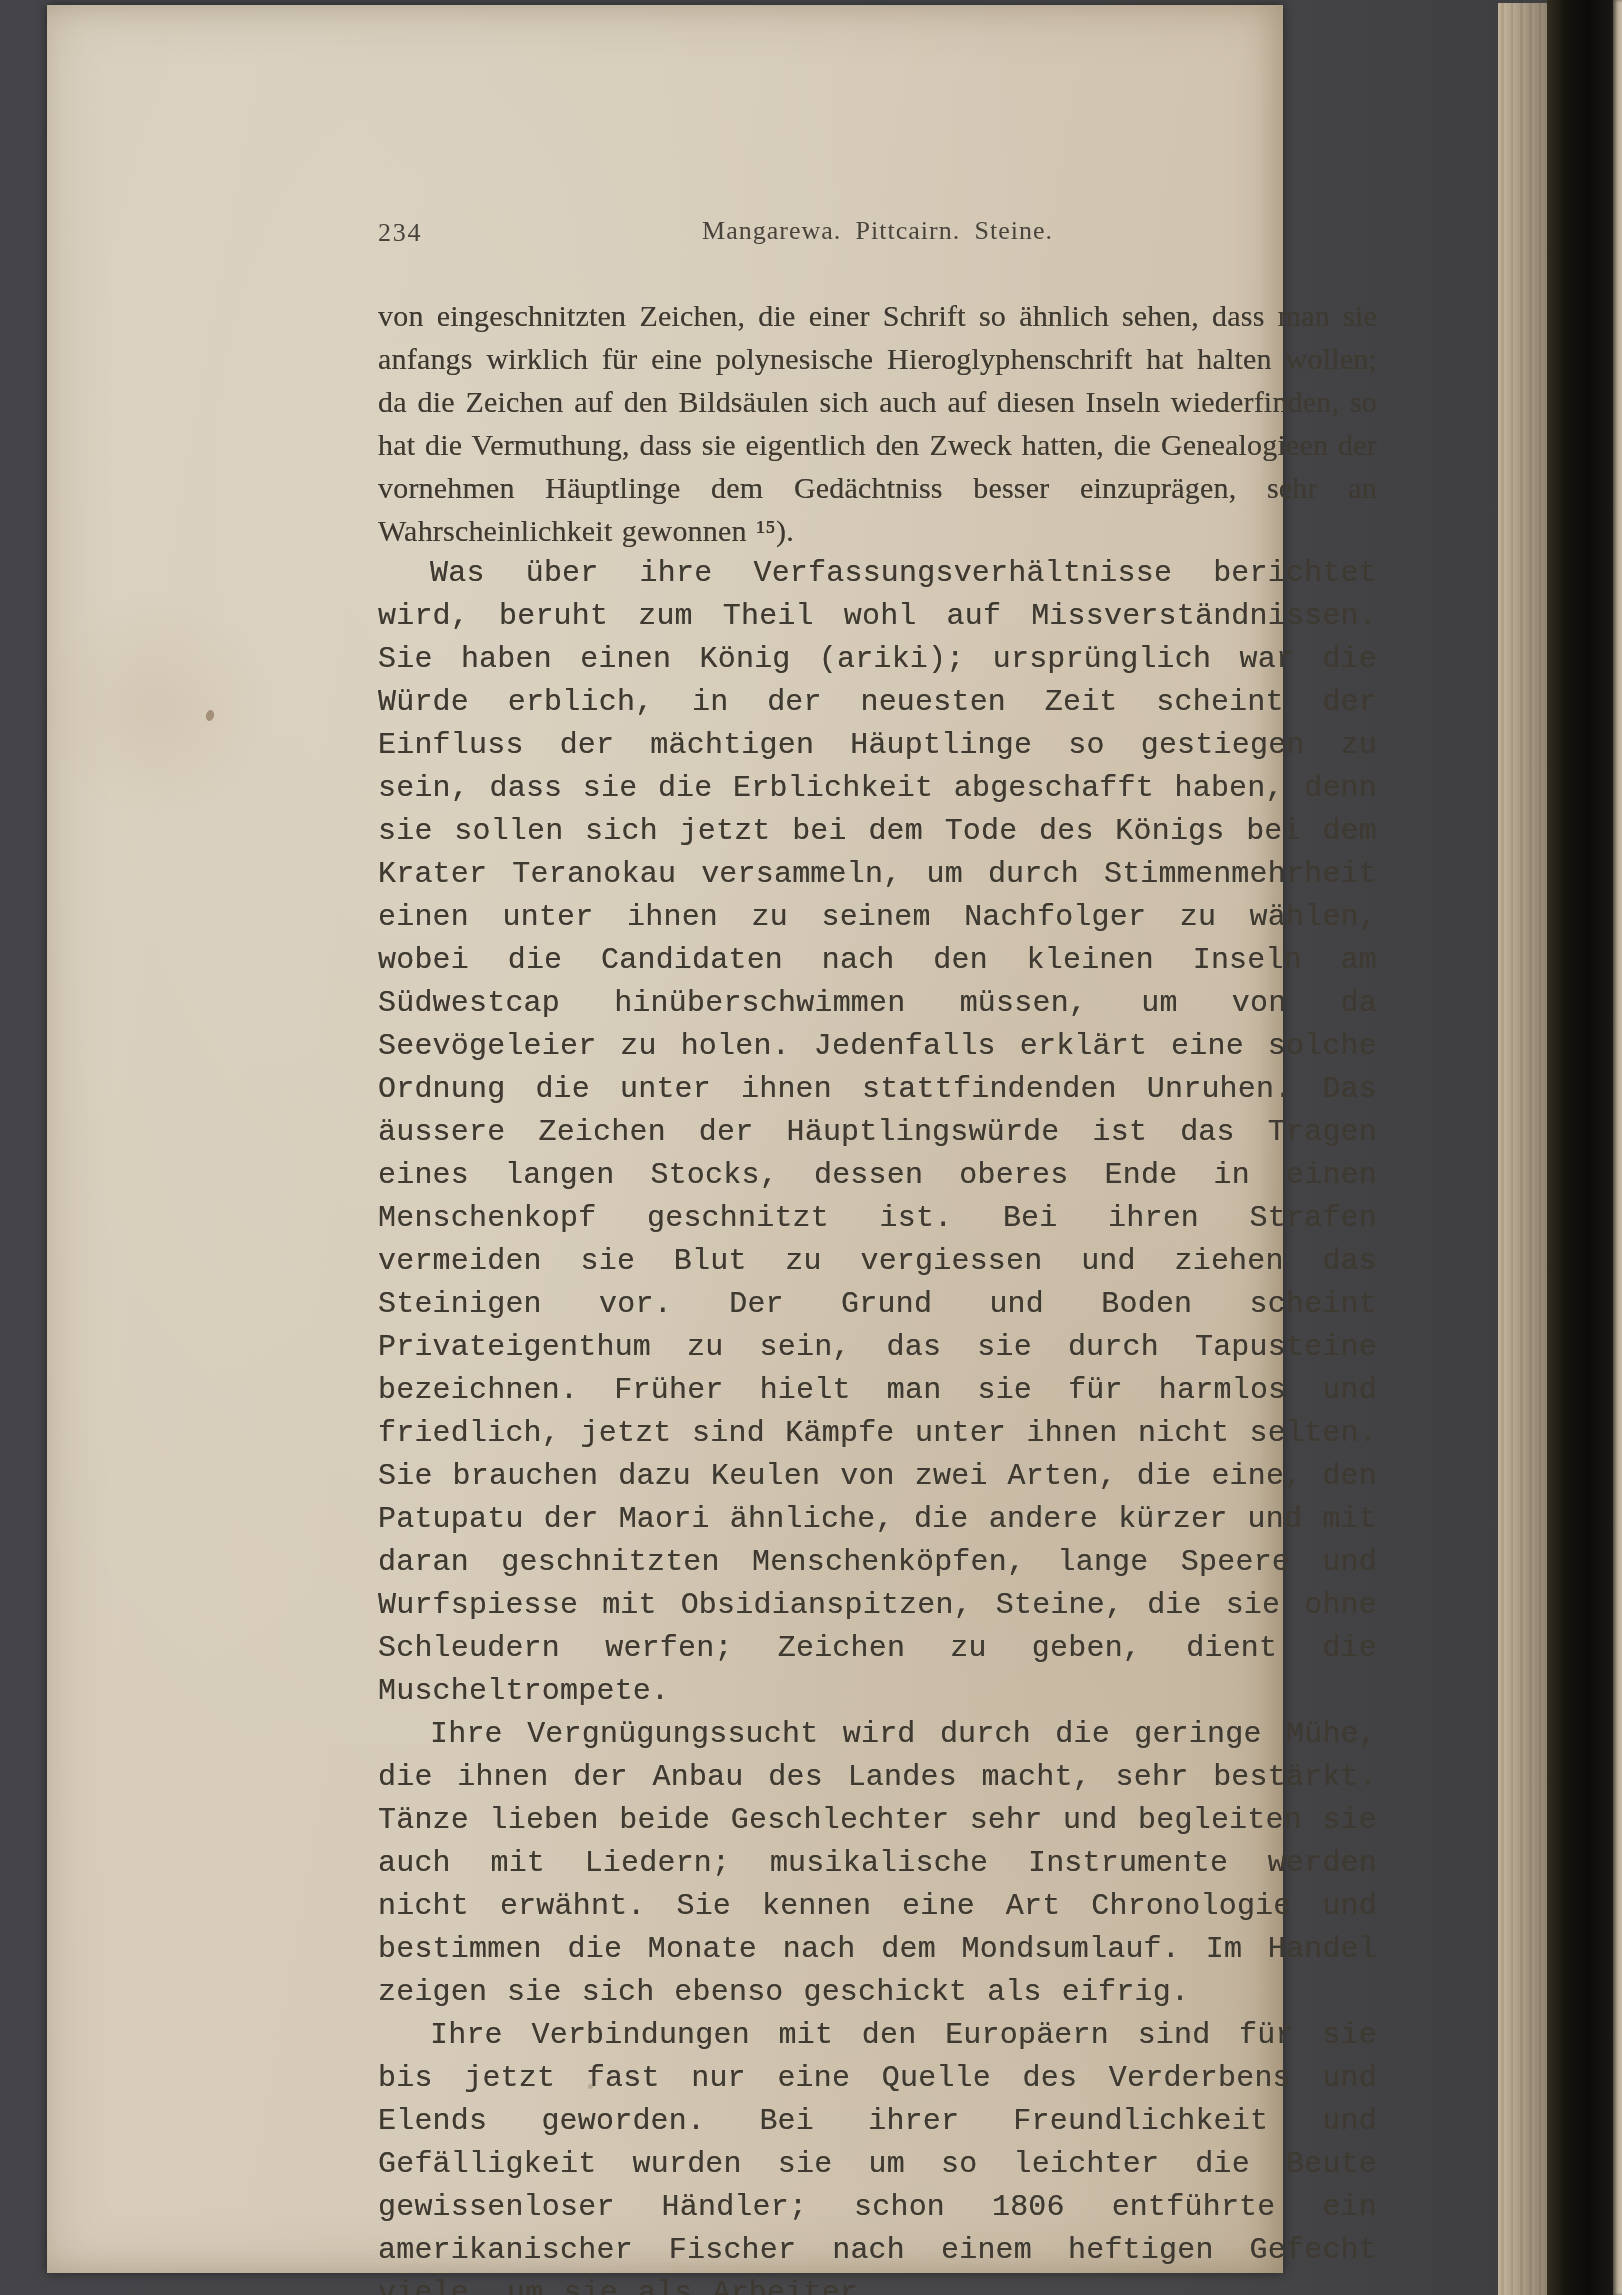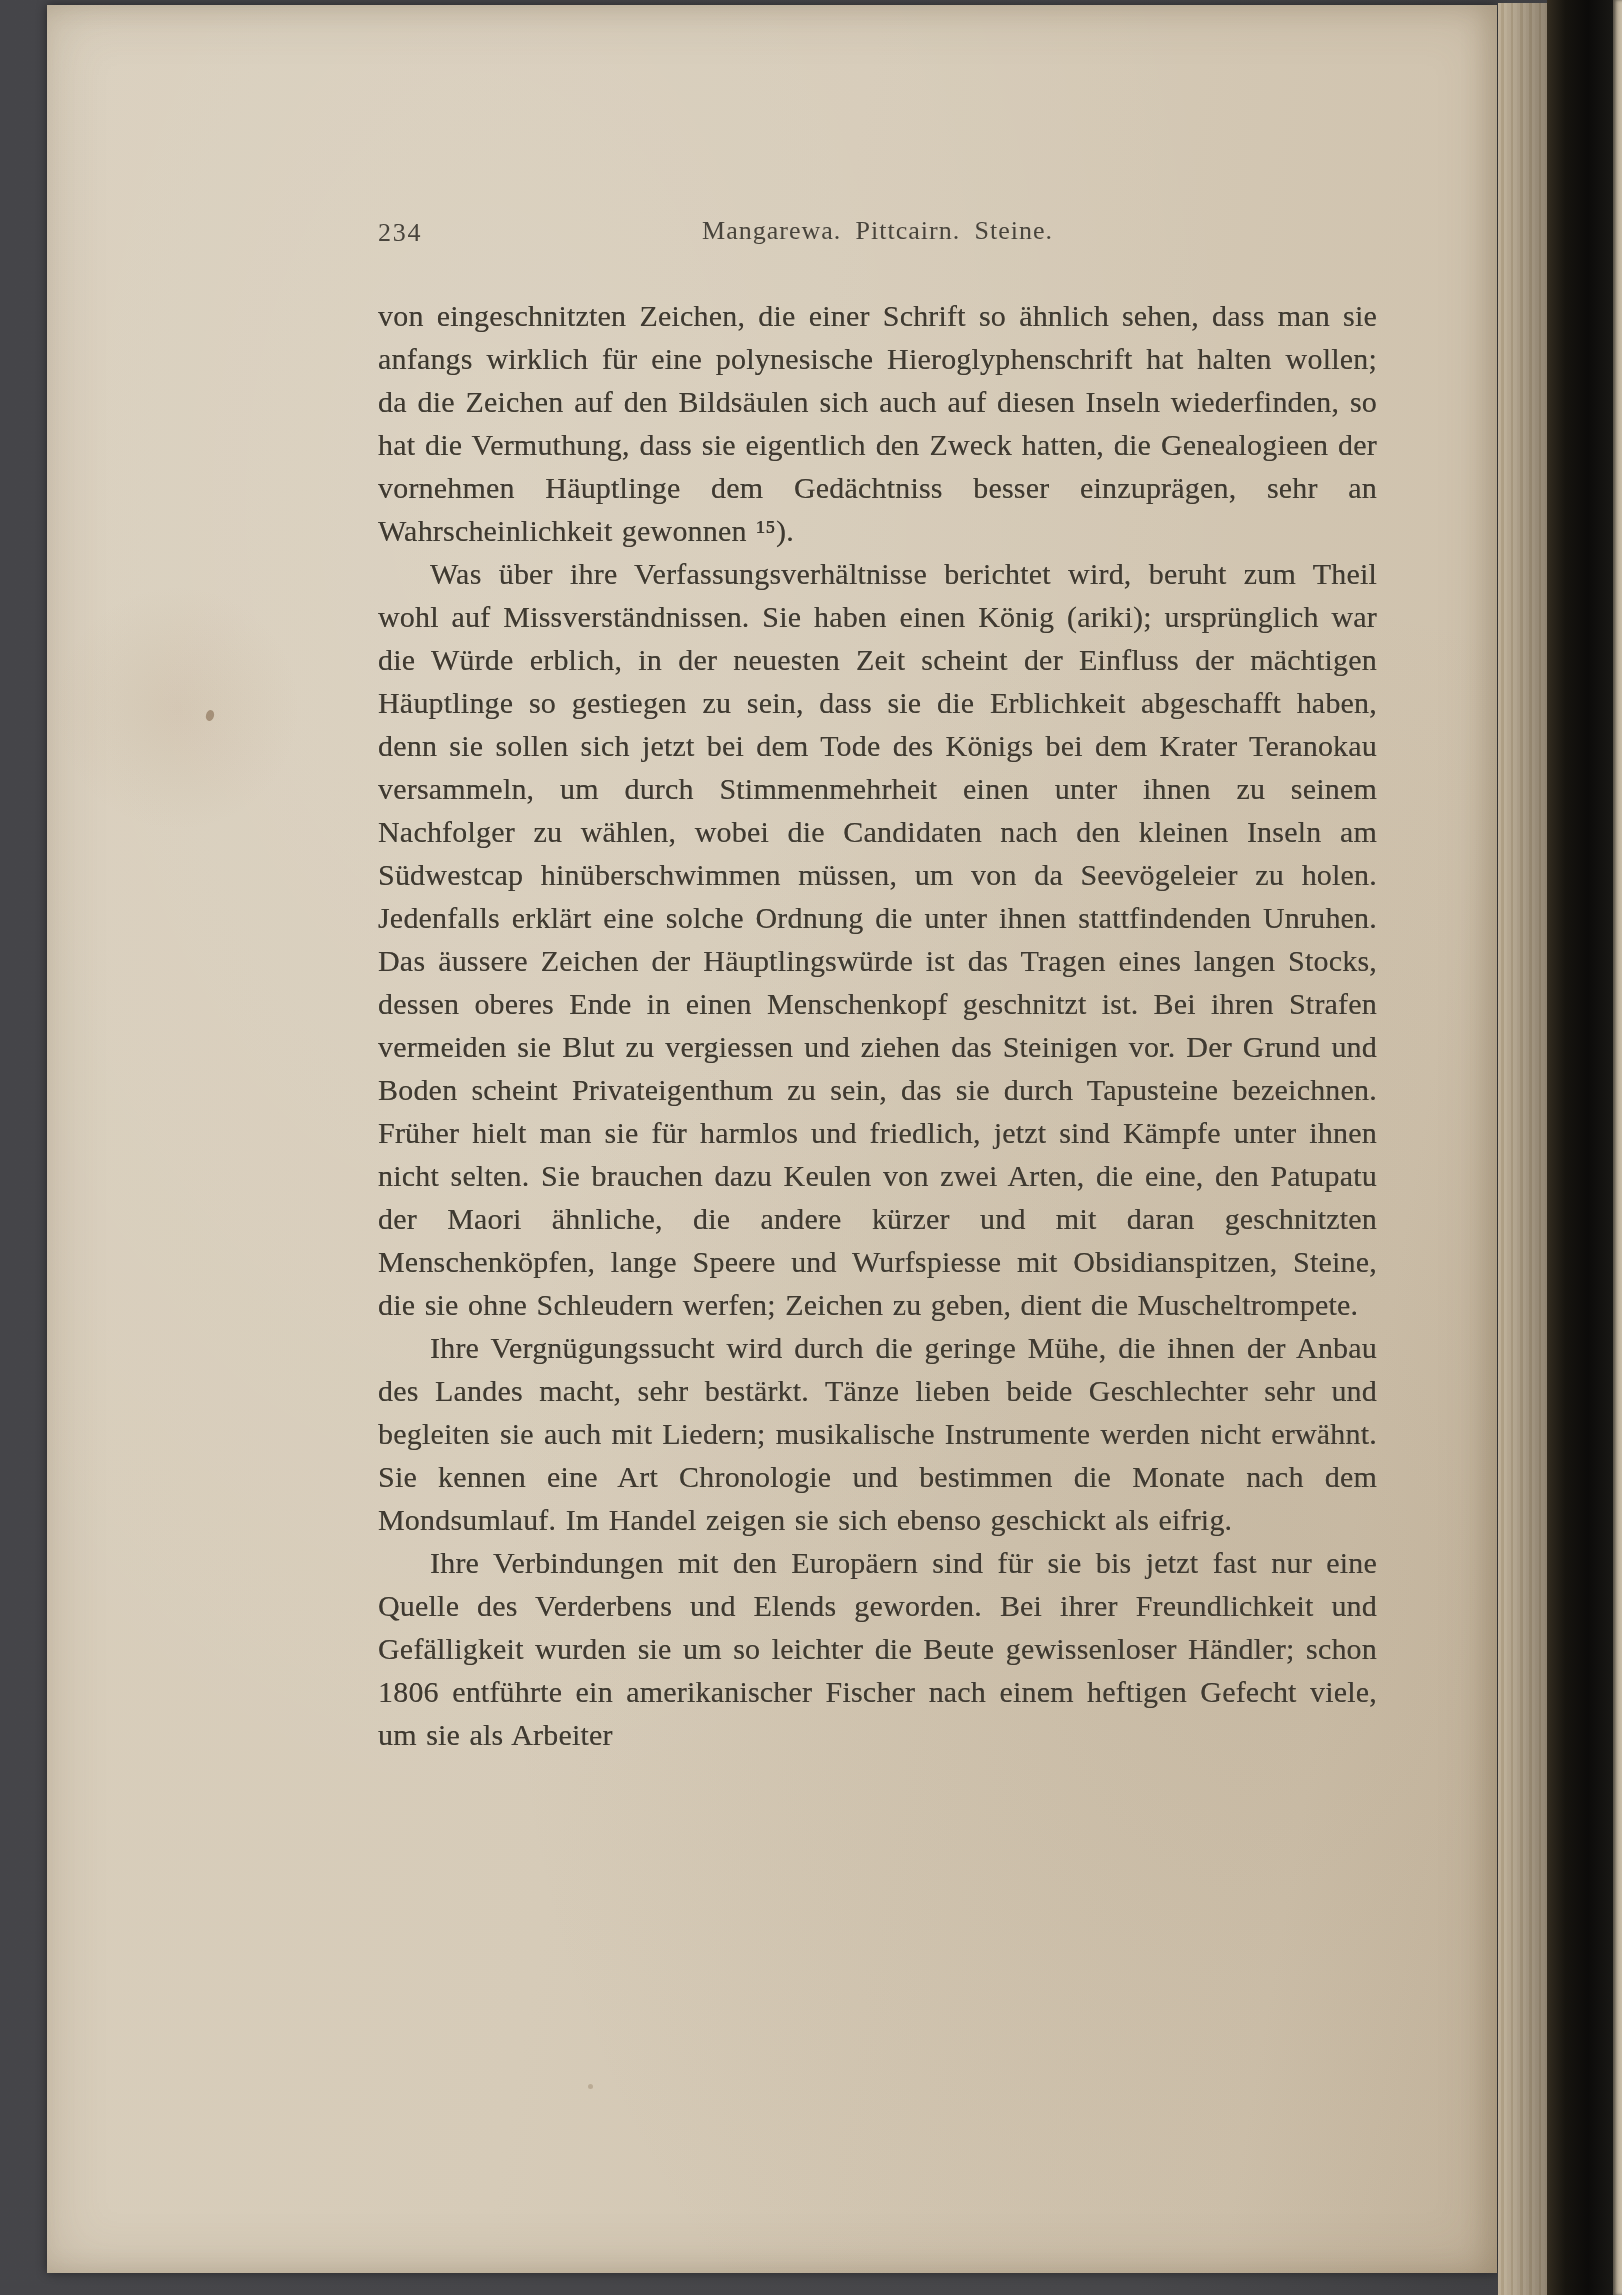--- a/index.html
+++ b/index.html
@@ -14,21 +14,21 @@
     overflow: hidden;
     background: linear-gradient(to right, #454549 0%, #47474a 70%, #3d3d40 100%);
     font-family: "Liberation Serif", "DejaVu Serif", serif;
   }
 
   
   .page {
     position: absolute;
     left: 47px;
     top: 5px;
-    width: 1450px;
+    width: 1236px;
     height: 2268px;
     background:
       radial-gradient(ellipse at 30% 22%, rgba(255,255,255,0.10), rgba(255,255,255,0) 55%),
       radial-gradient(ellipse at 85% 70%, rgba(120,95,60,0.10), rgba(120,95,60,0) 45%),
       radial-gradient(circle at 9% 31%, rgba(150,110,70,0.10), rgba(150,110,70,0) 6%),
       linear-gradient(100deg, #d9cfbd 0%, #d6cbb8 45%, #cfc2ad 85%, #c4b59e 100%);
     box-shadow:
       inset 0 0 59px rgba(95,75,45,0.22),
       inset -12px 0 25px rgba(90,70,40,0.18),
       0 0 10px rgba(0,0,0,0.45);
@@ -69,20 +69,21 @@
     word-spacing: 1.7px;
     letter-spacing: 0.2px;
     text-shadow: 0 0 0.6px rgba(63,58,49,0.65);
   }
   .para {
     margin: 0;
     hyphens: auto;
   }
   .para.indent {
     text-indent: 52px;
+    font-family: Liberation Mono, monospace;
   }
 
   
   .speck {
     position: absolute;
     background: #8a7257;
     border-radius: 50%;
     opacity: 0.65;
   }
   .speck.s1 { left: 159px; top: 705px; width: 7.6px;  height: 11px; transform: rotate(15deg); }

